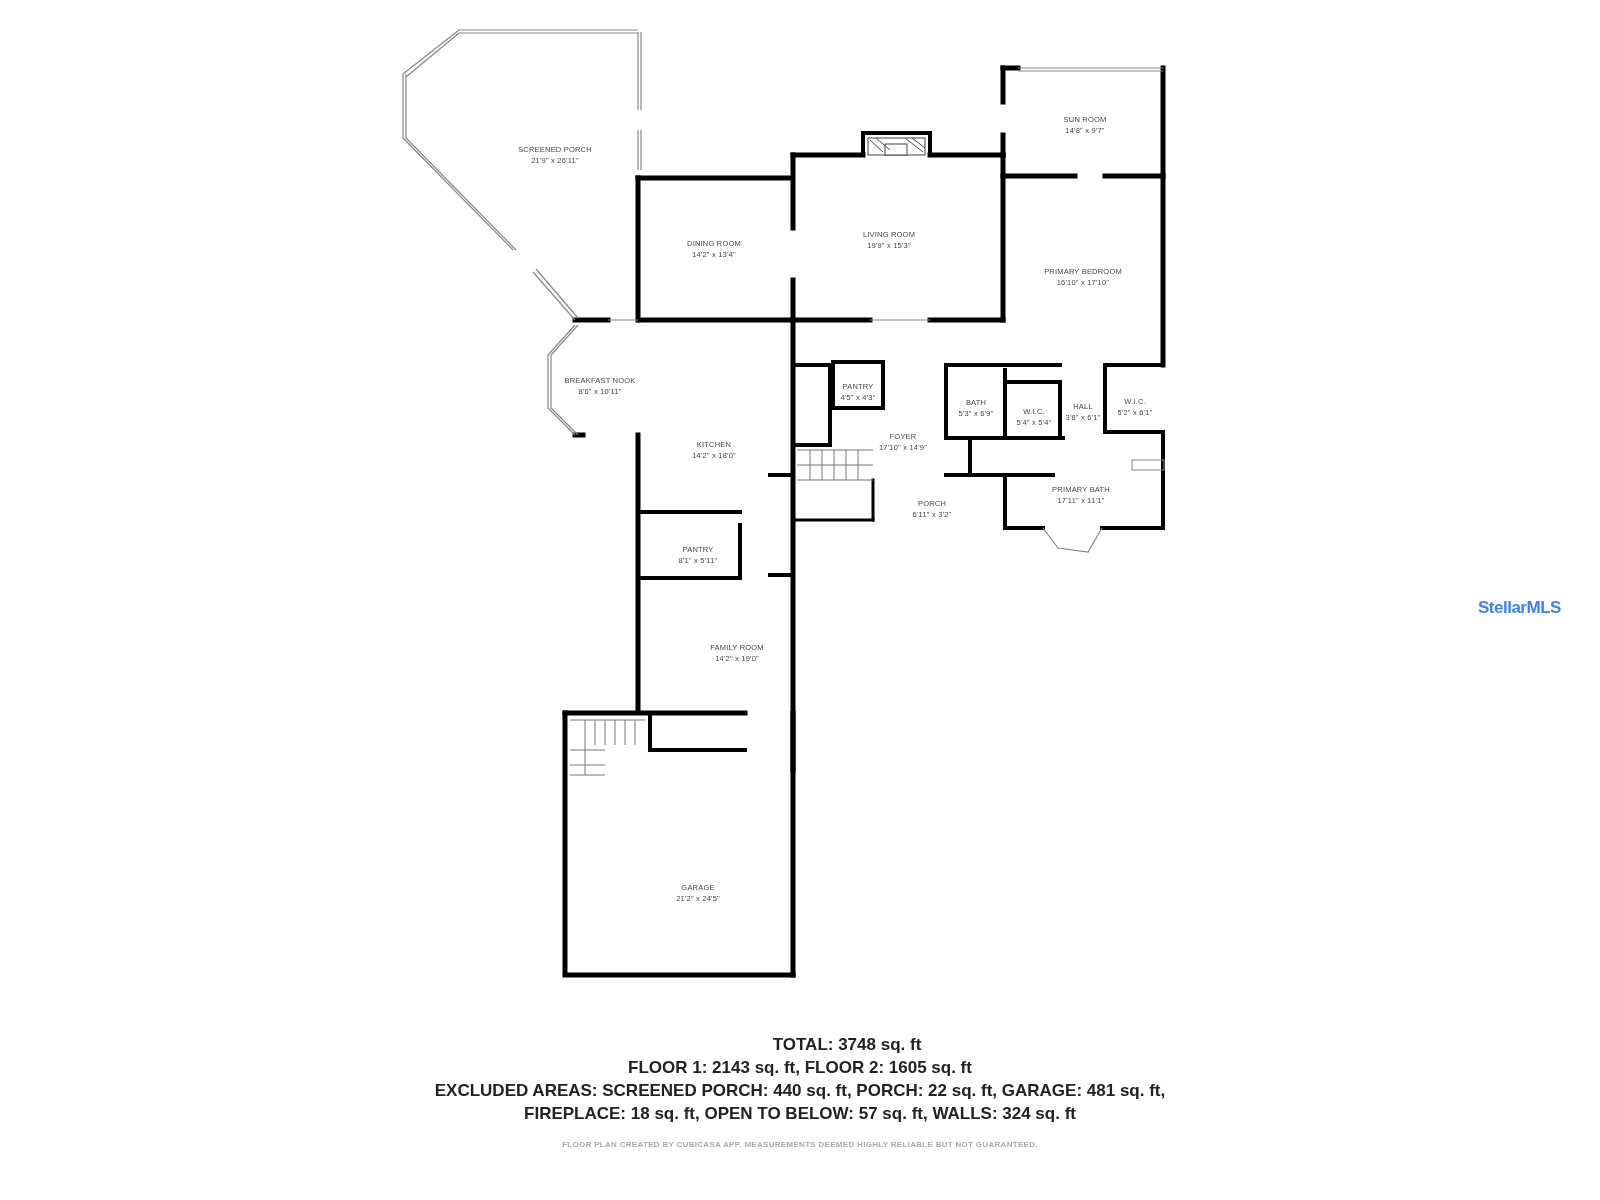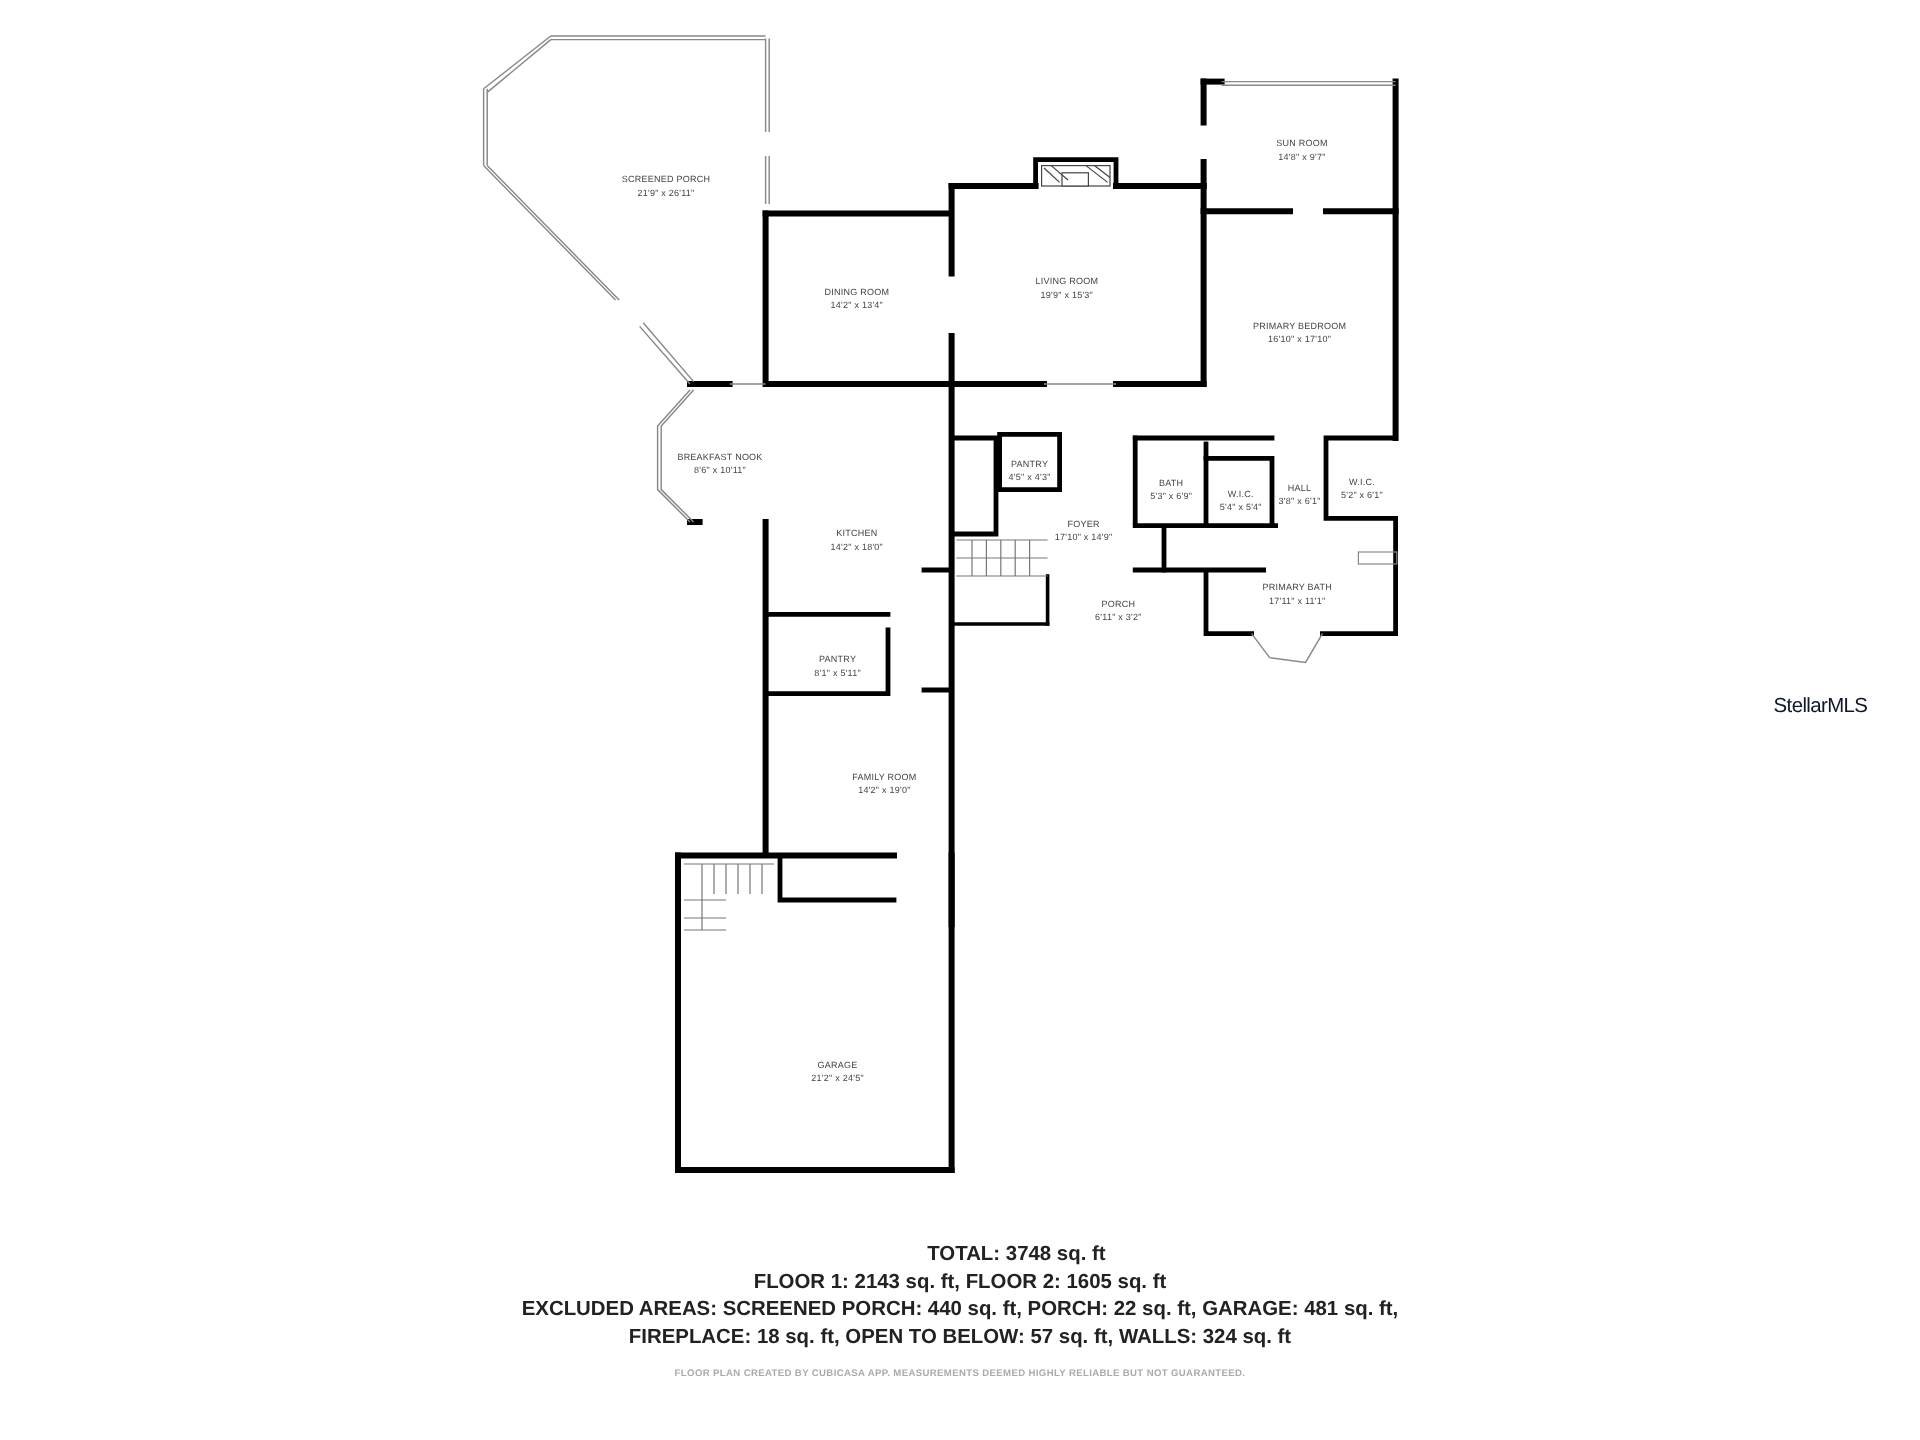--- a/index.html
+++ b/index.html
@@ -1,20 +1,20 @@
 <!DOCTYPE html>
 <html><head>
 <meta charset="utf-8">
 <style>
   html,body{margin:0;padding:0;background:#fff;}
   body{width:1600px;height:1200px;position:relative;overflow:hidden;font-family:"Liberation Sans",sans-serif;}
   svg.plan{position:absolute;left:0;top:0;}
   .room-label{position:absolute;transform:translate(-50%,-50%);text-align:center;color:#444;font-size:7.5px;line-height:11px;white-space:nowrap;letter-spacing:0.2px;}
   .room-label .dim{display:block;}
-  .watermark{position:absolute;left:1478px;top:578px;color:#0f172a;font-size:17px;font-weight:normal;letter-spacing:-0.5px;}
+  .watermark{position:absolute;left:1478px;top:598px;color:#3b82f6;font-size:17px;font-weight:bold;letter-spacing:-0.5px;}
   .footer{position:absolute;left:0;width:1600px;text-align:center;color:#222;font-weight:bold;}
   .total{top:1035px;font-size:17px;font-weight:bold;padding-left:47px;}
   .line{font-size:17px;}
   .l1{top:1058px;}
   .l2{top:1081px;}
   .l3{top:1104px;}
   .disclaimer{top:1140px;font-size:8px;color:#aaa;letter-spacing:0.3px;}
 </style>
 </head>
 <body>

